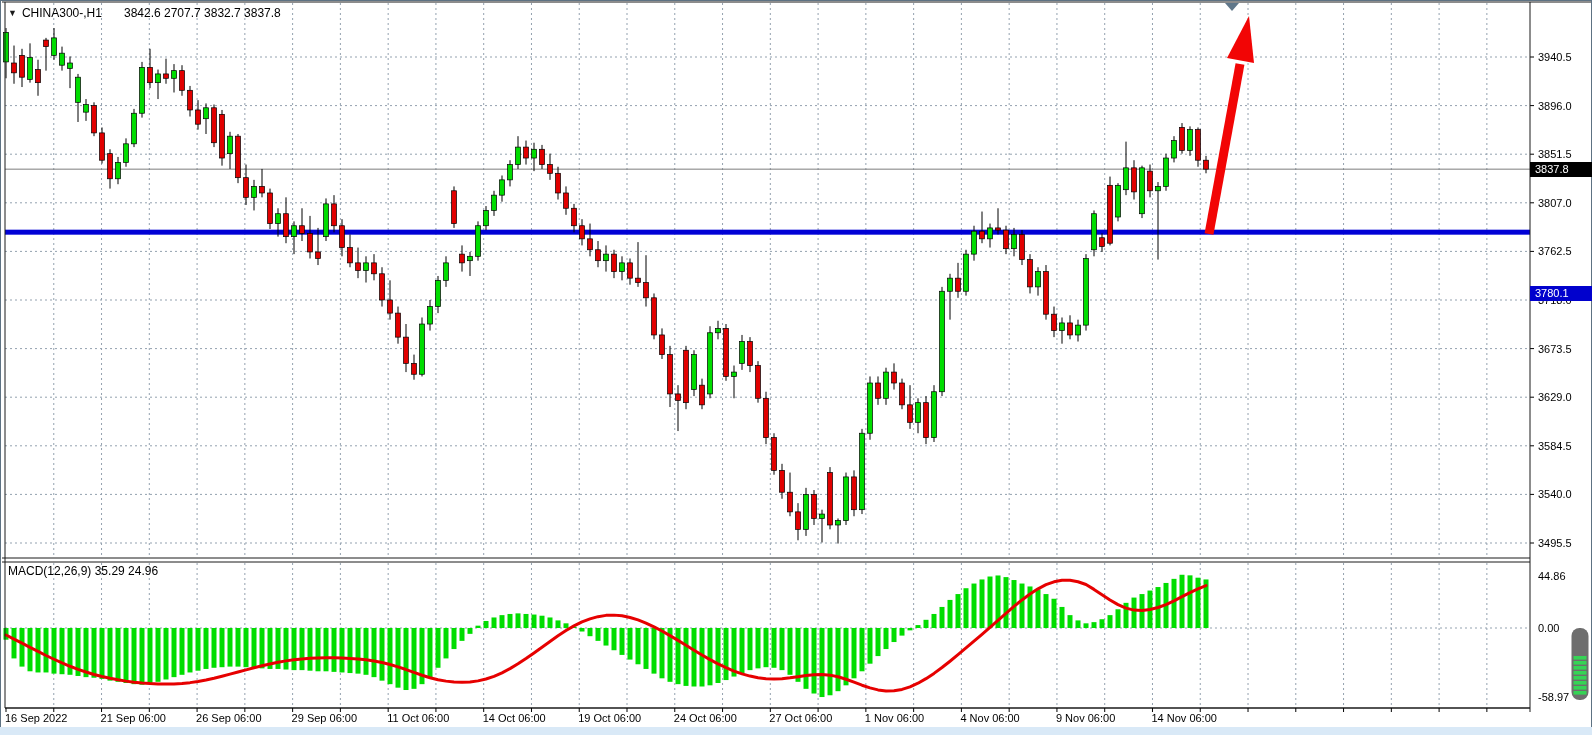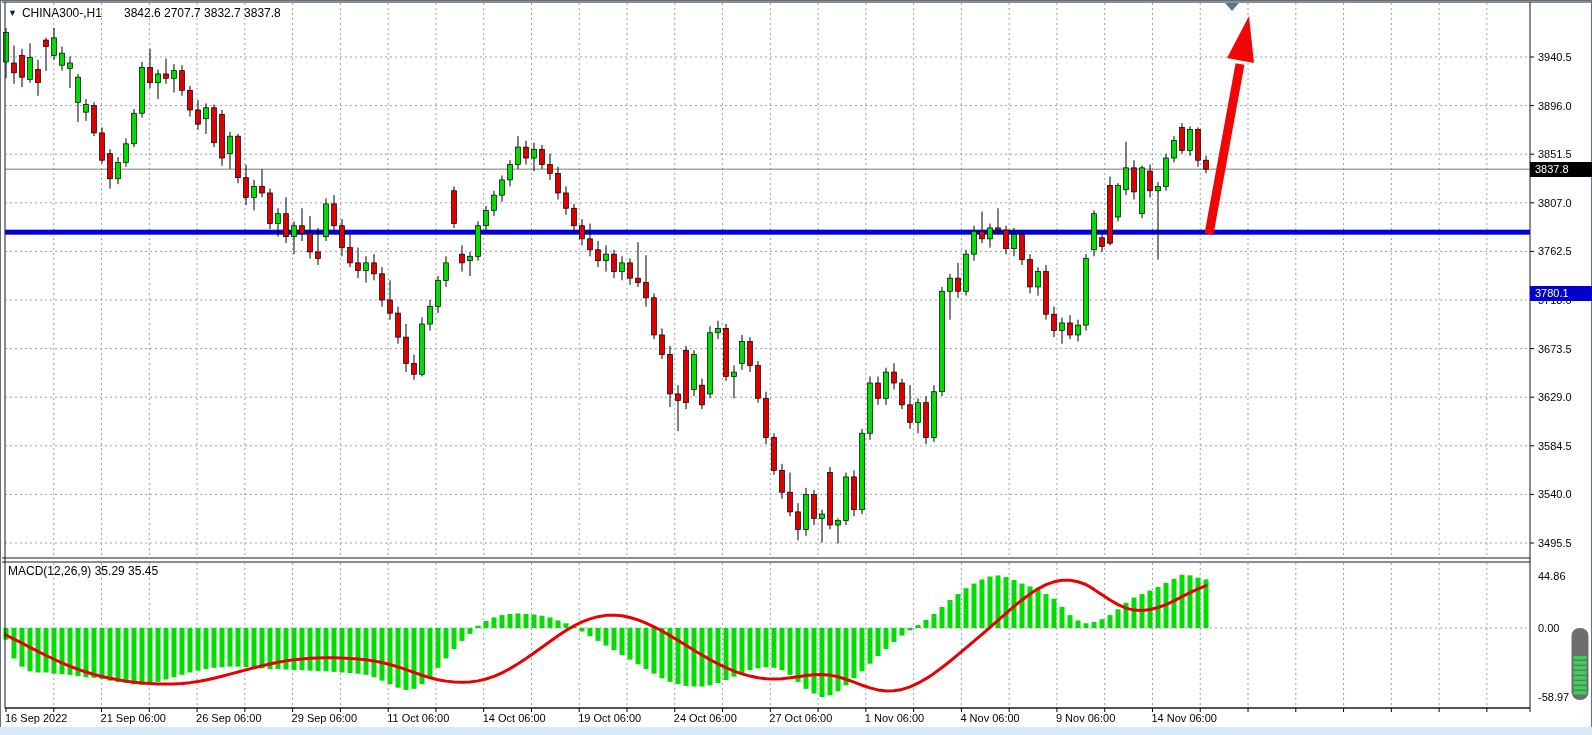--- a/index.html
+++ b/index.html
@@ -660,19 +660,19 @@
         <rect x="1573.5" y="681" width="13" height="3.6" fill="#35d455"></rect>
         <rect x="1573.5" y="686" width="13" height="3.6" fill="#35d455"></rect>
         <rect x="1573.5" y="691" width="13" height="3.6" fill="#35d455"></rect>
       </g>
     </svg>
 
   <div class="hdr">
     <span class="tri">▼</span><span class="sym">CHINA300-,H1</span><span>3842.6 2707.7 3832.7 3837.8</span>
   </div>
 
-  <div class="macd-lbl">MACD(12,26,9) 35.29 35.45</div>
+  <div class="macd-lbl">MACD(12,26,9) 35.29 24.96</div>
 
   <div class="tag tag-black" id="tag-cur" style="top: 161.662px;">3837.8</div>
   <div class="tag tag-blue" id="tag-hline" style="top: 239px; margin-top: 47px;">3780.1</div>
 
   <div class="bottom-strip"></div>
 </div>
 
 </body></html>

